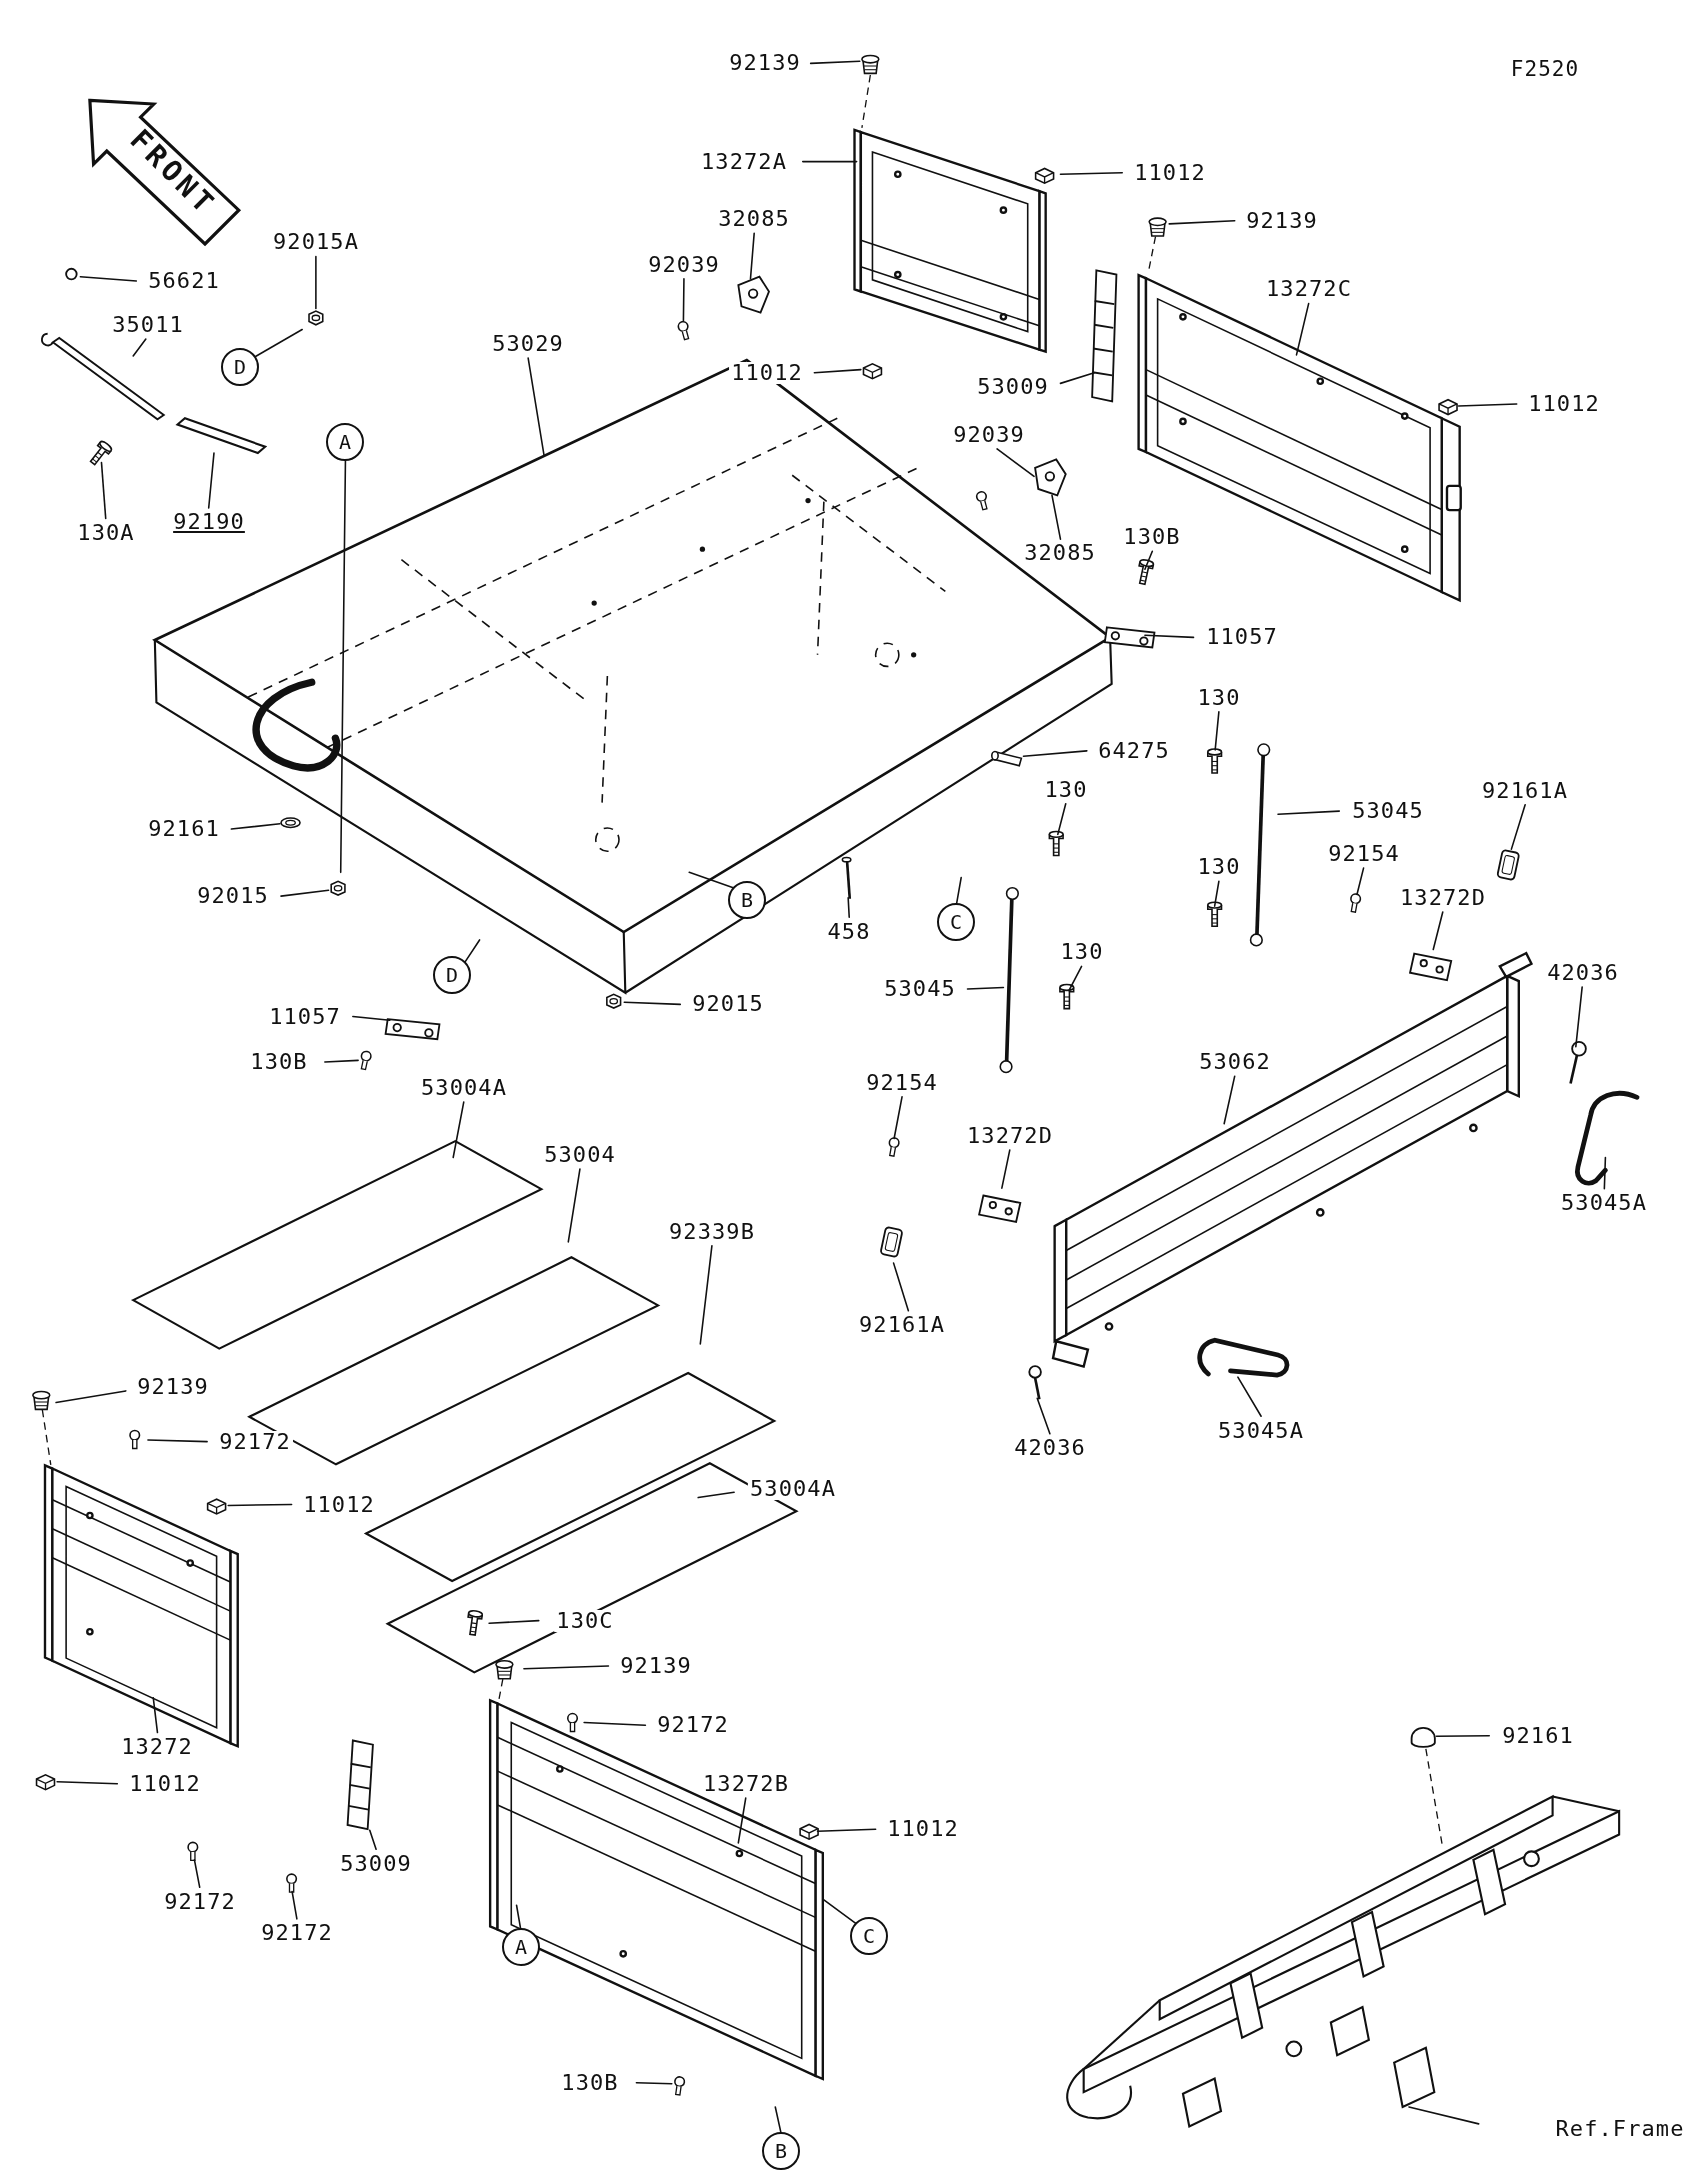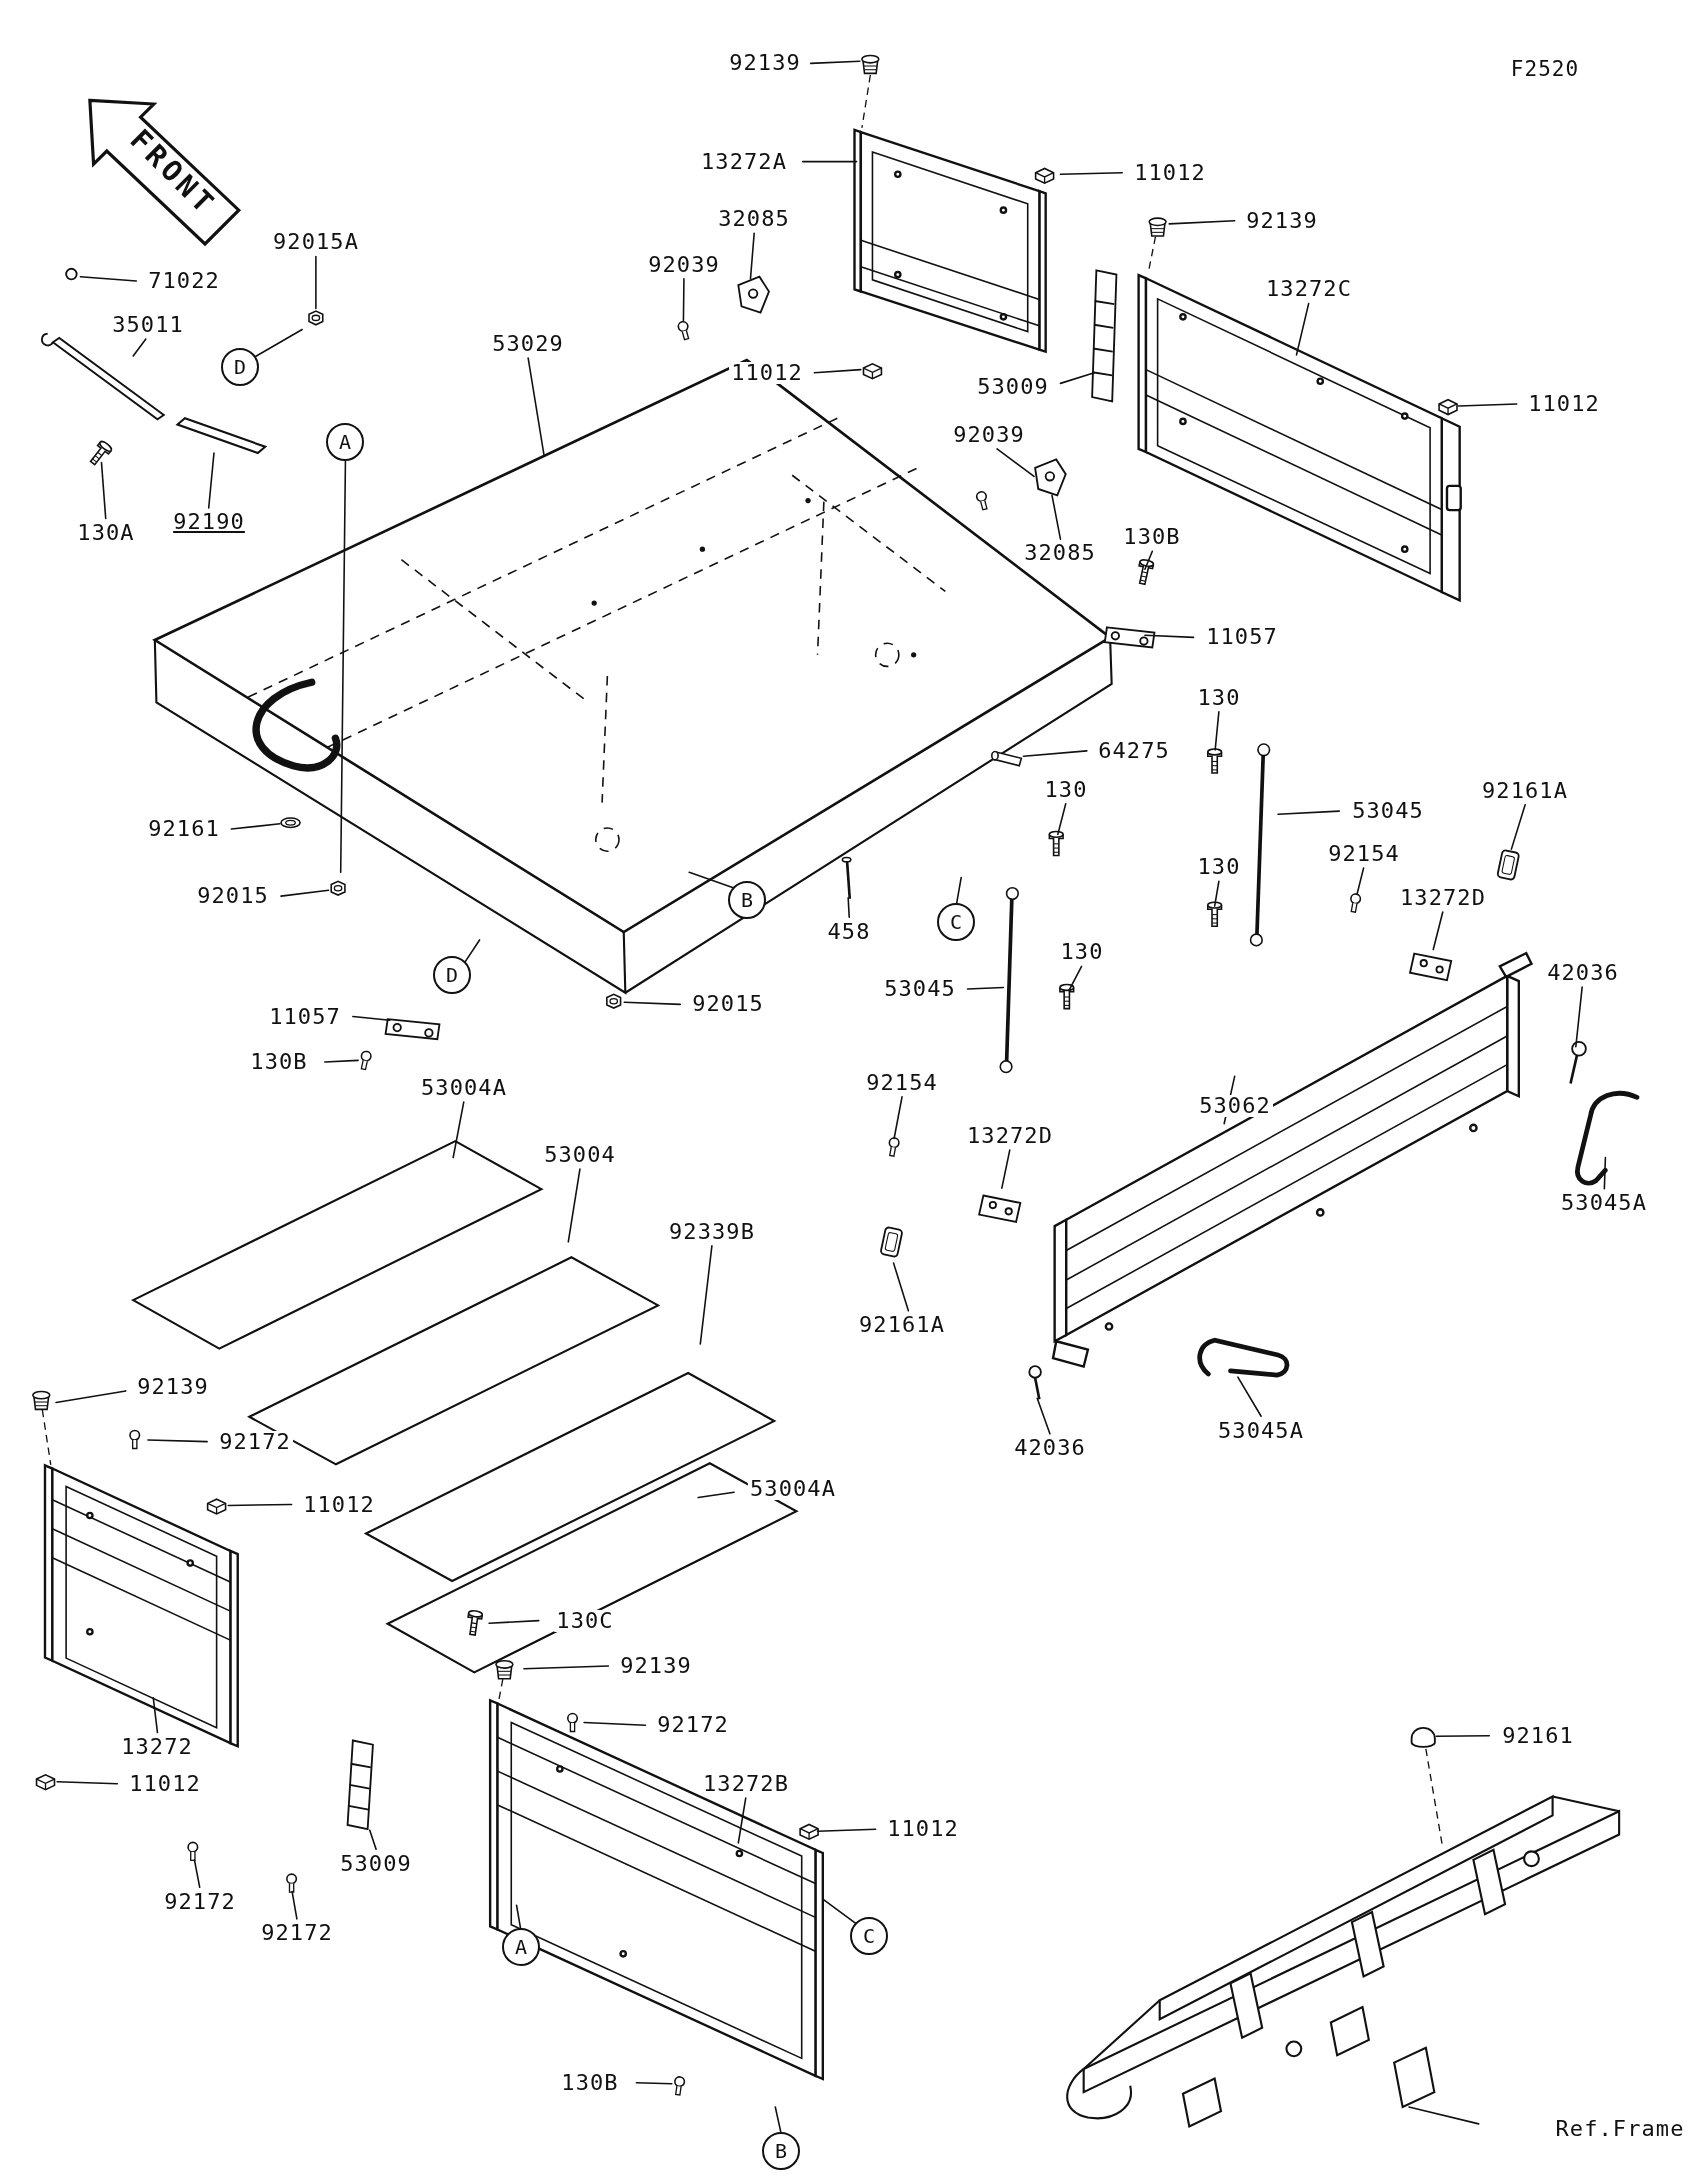--- a/index.html
+++ b/index.html
@@ -380,21 +380,21 @@
   <div id="figure-code">F2520</div>
 
   <div id="labels-layer">
       <div class="part-label" style="left: 765px; top: 63px;">92139</div>
       <div class="part-label" style="left: 744px; top: 162px;">13272A</div>
       <div class="part-label" style="left: 1170px; top: 173px;">11012</div>
       <div class="part-label" style="left: 754px; top: 219px;">32085</div>
       <div class="part-label" style="left: 1282px; top: 221px;">92139</div>
       <div class="part-label" style="left: 684px; top: 265px;">92039</div>
       <div class="part-label" style="left: 1309px; top: 289px;">13272C</div>
-      <div class="part-label" style="left: 184px; top: 281px;">71022</div>
+      <div class="part-label" style="left: 184px; top: 281px;">56621</div>
       <div class="part-label" style="left: 316px; top: 242px;">92015A</div>
       <div class="part-label" style="left: 148px; top: 325px;">35011</div>
       <div class="part-label" style="left: 528px; top: 344px;">53029</div>
       <div class="part-label" style="left: 767px; top: 373px;">11012</div>
       <div class="part-label" style="left: 1013px; top: 387px;">53009</div>
       <div class="part-label" style="left: 989px; top: 435px;">92039</div>
       <div class="part-label" style="left: 1564px; top: 404px;">11012</div>
       <div class="part-label" style="left: 106px; top: 533px;">130A</div>
       <div class="part-label" style="left: 209px; top: 522px; text-decoration: underline;">92190</div>
       <div class="part-label" style="left: 1060px; top: 553px;">32085</div>
@@ -410,21 +410,21 @@
       <div class="part-label" style="left: 1443px; top: 898px;">13272D</div>
       <div class="part-label" style="left: 184px; top: 829px;">92161</div>
       <div class="part-label" style="left: 233px; top: 896px;">92015</div>
       <div class="part-label" style="left: 849px; top: 932px;">458</div>
       <div class="part-label" style="left: 1583px; top: 973px;">42036</div>
       <div class="part-label" style="left: 728px; top: 1004px;">92015</div>
       <div class="part-label" style="left: 305px; top: 1017px;">11057</div>
       <div class="part-label" style="left: 279px; top: 1062px;">130B</div>
       <div class="part-label" style="left: 464px; top: 1088px;">53004A</div>
       <div class="part-label" style="left: 580px; top: 1155px;">53004</div>
-      <div class="part-label" style="left: 1235px; top: 1062px; margin-top: 44px;">53062</div>
+      <div class="part-label" style="left: 1235px; top: 1062px;">53062</div>
       <div class="part-label" style="left: 712px; top: 1232px;">92339B</div>
       <div class="part-label" style="left: 902px; top: 1083px;">92154</div>
       <div class="part-label" style="left: 1010px; top: 1136px;">13272D</div>
       <div class="part-label" style="left: 920px; top: 989px;">53045</div>
       <div class="part-label" style="left: 1082px; top: 952px;">130</div>
       <div class="part-label" style="left: 1604px; top: 1203px;">53045A</div>
       <div class="part-label" style="left: 902px; top: 1325px;">92161A</div>
       <div class="part-label" style="left: 1050px; top: 1448px;">42036</div>
       <div class="part-label" style="left: 1261px; top: 1431px;">53045A</div>
       <div class="part-label" style="left: 173px; top: 1387px;">92139</div>

